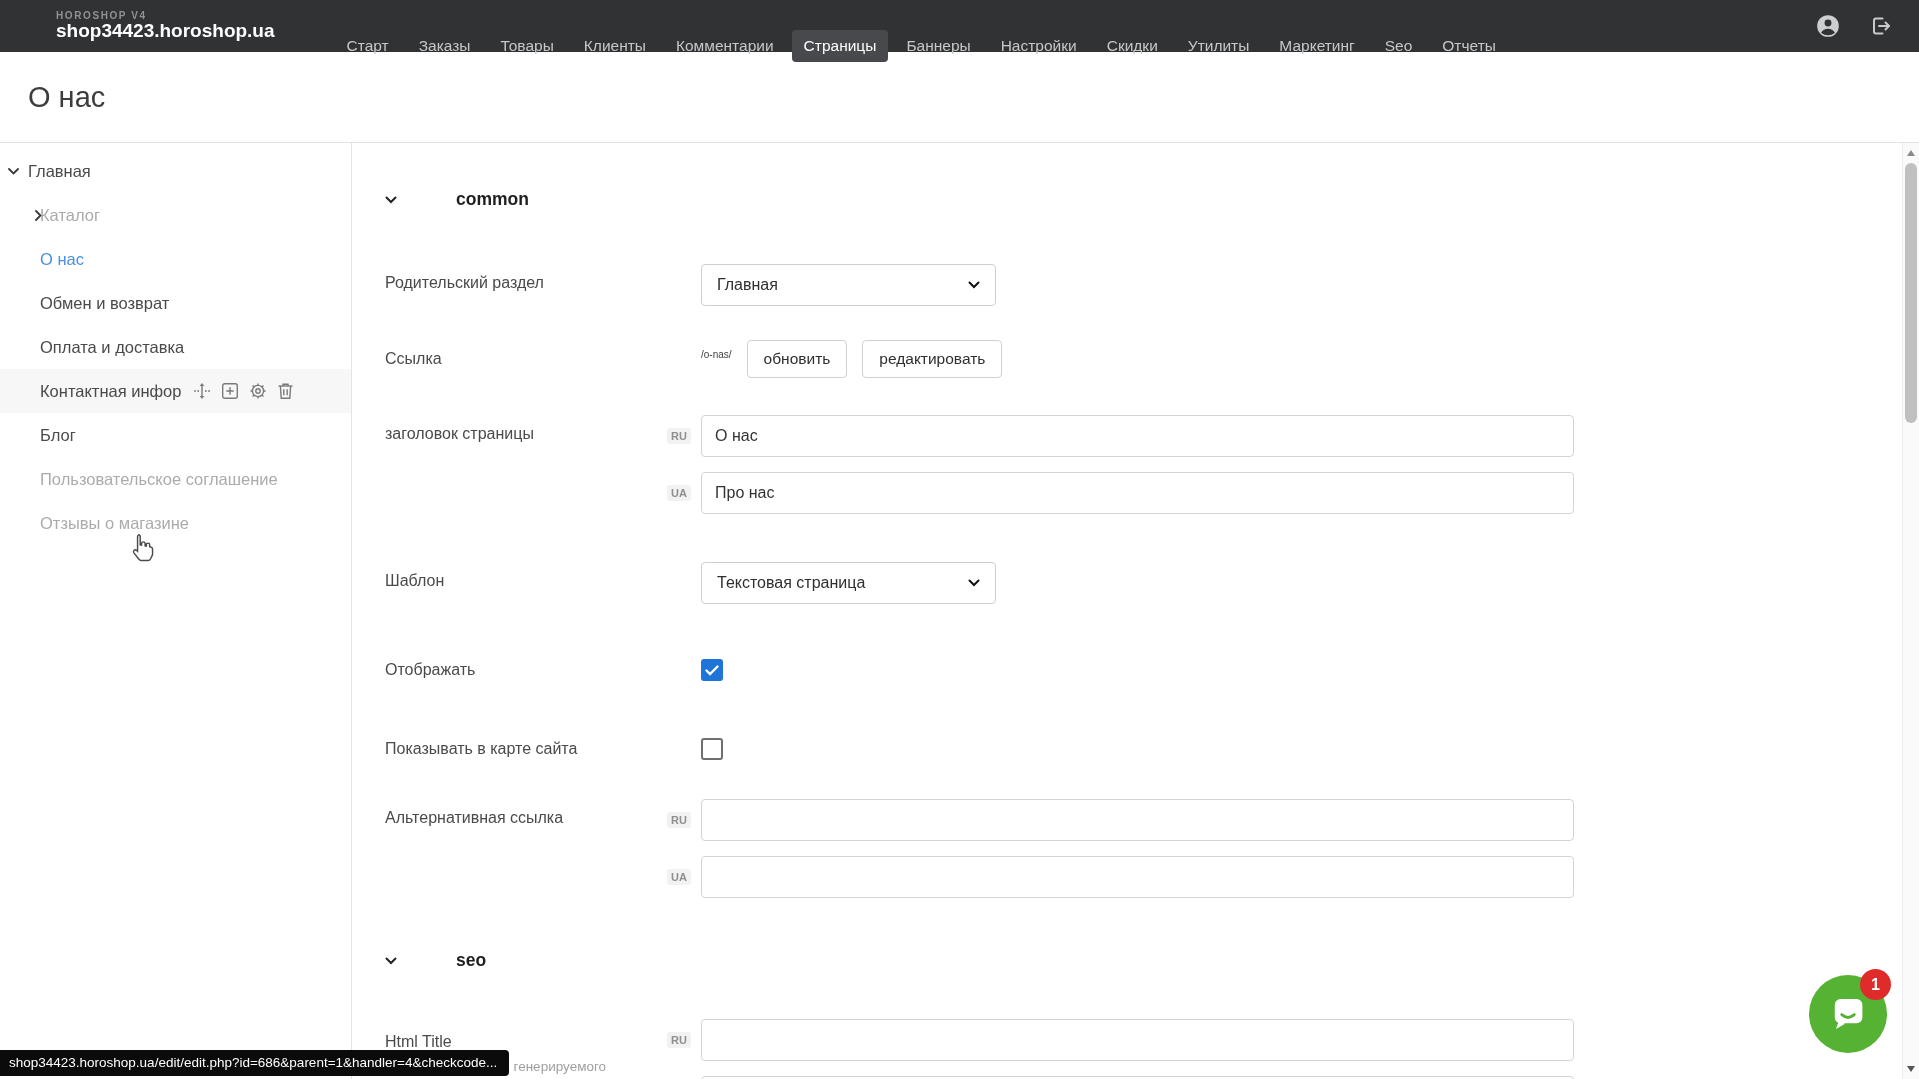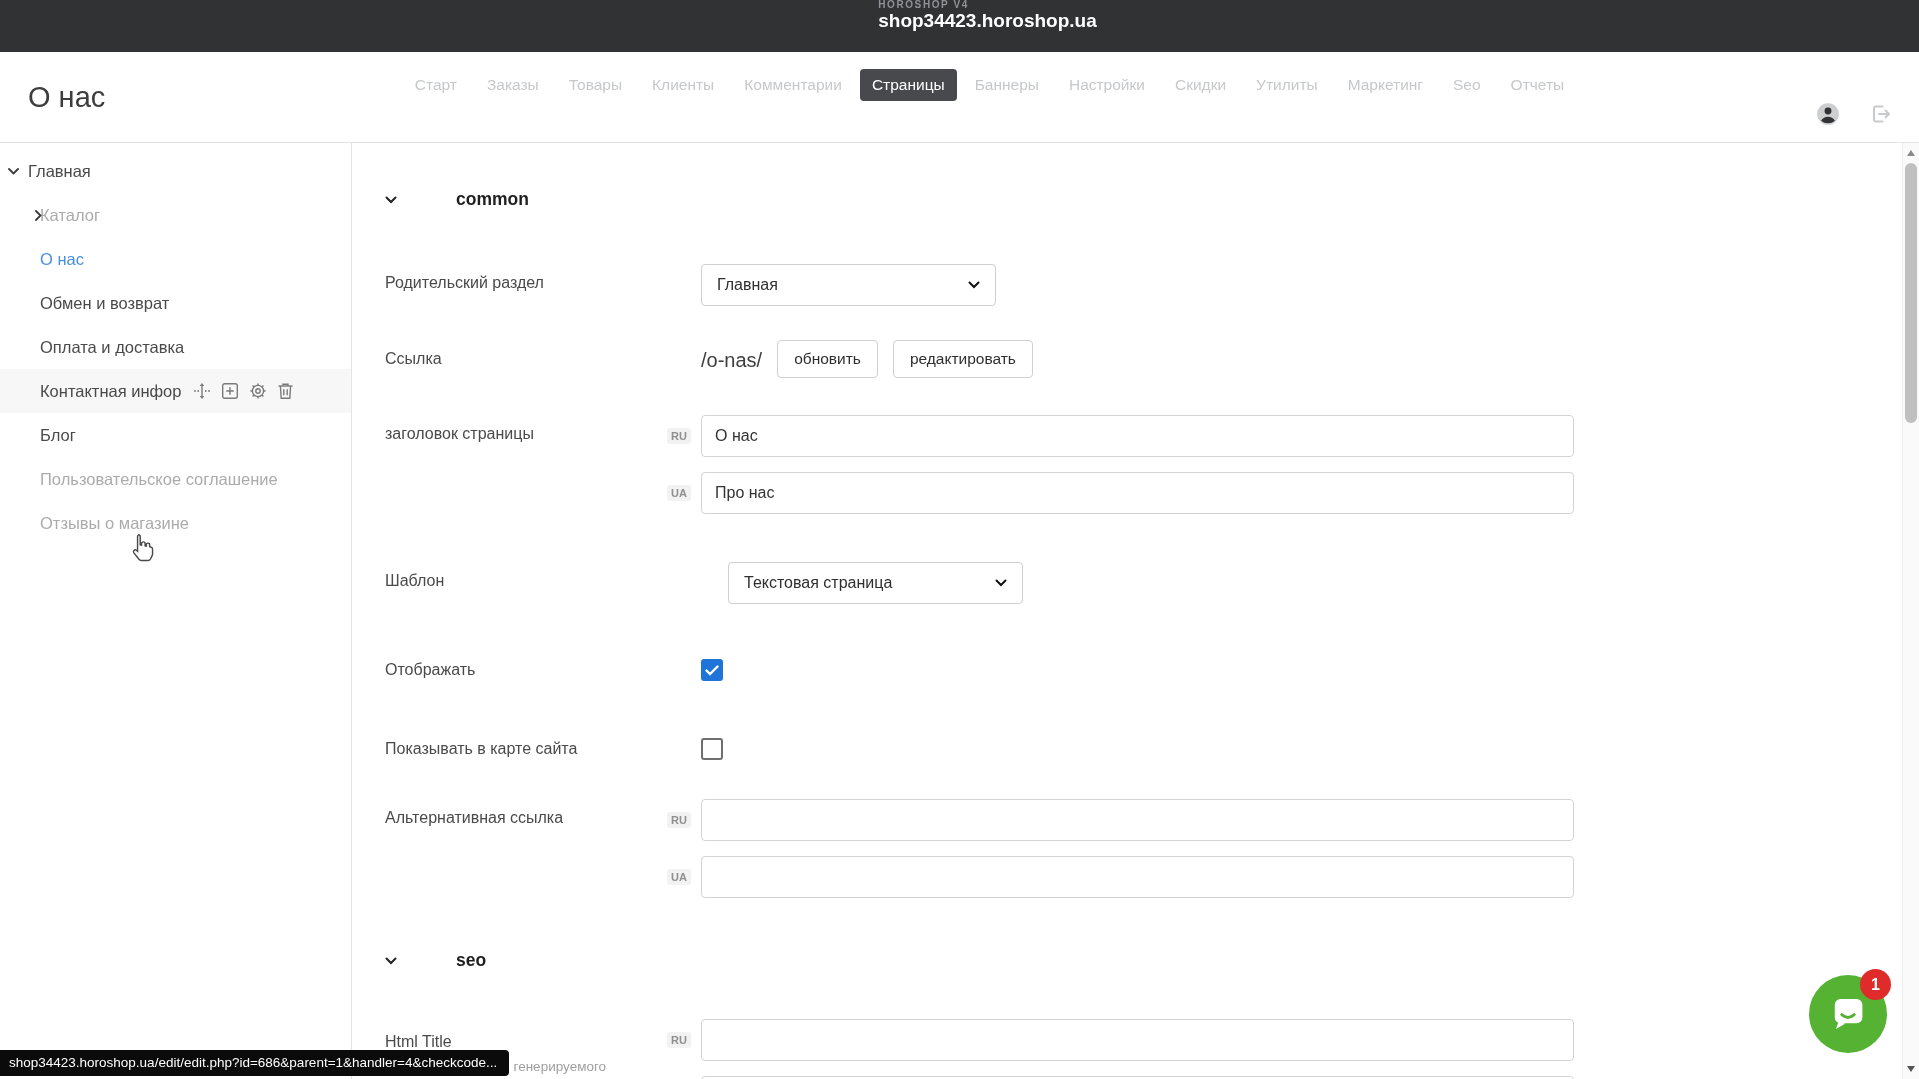--- a/index.html
+++ b/index.html
@@ -1,20 +1,20 @@
 <!DOCTYPE html>
 <html><head>
 <meta charset="utf-8">
 <style>
   * { box-sizing: border-box; margin: 0; padding: 0; }
   html,body { width:1919px; height:1079px; overflow:hidden; background:#fff;
     font-family:"Liberation Sans","DejaVu Sans",sans-serif; }
 
   
-  .topbar { height:52px; background:#303234; display:flex; align-items:center; position:relative;flex-direction:column; }
+  .topbar { height:52px; background:#303234; display:flex; align-items:center; position:relative; }
   .brand { padding-left:56px; display:flex; flex-direction:column; line-height:1.05; }
   .brand-small { font-size:10px; font-weight:700; letter-spacing:1.6px; color:#8f9296; }
   .brand-domain { font-size:19px; font-weight:700; color:#fff; }
   .menu { display:flex; align-items:center; margin-left:60px; gap:6px;margin-top:39px; }
   .menu-item { font-size:15.5px; color:#c6c8ca; padding:7px 12px; border-radius:4px; cursor:pointer; white-space:nowrap; }
   .menu-item.active { background:#47494d; color:#fff; }
   .topbar-right { margin-left:auto; display:flex; align-items:center; gap:26px; padding-right:26px; }
   .topbar-icon { width:26px; height:26px; display:flex; align-items:center; justify-content:center; cursor:pointer; }
 
   
@@ -55,21 +55,21 @@
   .field { position:relative; }
   .selectbox { width:295px; height:42px; border:1px solid #cfcfcf; border-radius:4px; background:#fff;
     display:flex; align-items:center; justify-content:space-between; padding:0 15px; font-size:16px; color:#2f2f2f; cursor:pointer; }
   .selectbox .sel-chevron { display:flex; color:#111; }
   .txt { width:873px; height:42px; border:1px solid #d4d4d4; border-radius:4px; font-size:16px;
     color:#333; padding:0 13px; font-family:inherit; background:#fff; }
   .lang-row { position:relative; }
   .lang-row + .lang-row { margin-top:15px; }
   .lang-badge { position:absolute; left:-34px; top:50%; transform:translateY(-50%);
     font-size:11px; font-weight:700; color:#8f8f8f; background:#f2f2f2; padding:2px 4px; border-radius:3px; }
-  .link-path { font-size:20px; color:#3e3e3e; padding-top:9px; margin-right:15px; }
+  .link-path { font-size:10px; color:#3e3e3e; padding-top:9px; margin-right:15px; }
   .mini-btn { height:38px; padding:0 16px; background:#fff; border:1px solid #d0d0d0; border-radius:4px;
     font-size:15.5px; color:#2f2f2f; font-family:inherit; cursor:pointer; margin-right:15px; }
   .checkbox { width:22px; height:22px; border-radius:3px; cursor:pointer; display:flex; align-items:center; justify-content:center; }
   .checkbox.checked { background:#1e74d9; }
   .checkbox.unchecked { background:#fff; border:2px solid #6f6f6f; }
 
   
   .scrollbar { position:absolute; top:0; right:0; bottom:0; width:17px; background:#fafafa; border-left:1px solid #eee; }
   .sb-arrow { position:absolute; left:0; width:16px; height:16px; display:flex; align-items:center; justify-content:center; cursor:pointer; }
   .sb-up { top:2px; } .sb-down { bottom:2px; }
@@ -254,21 +254,21 @@
           <span class="lang-badge">RU</span>
           <input class="txt" type="text" value="О нас" style="">
         </div>
         <div class="lang-row">
           <span class="lang-badge">UA</span>
           <input class="txt" type="text" value="Про нас" style="">
         </div>
       </div>
     </div>
 
-    <div class="frow" style="margin-top:48px;gap:27px;">
+    <div class="frow" style="margin-top:48px;">
       <div class="flabel">Шаблон</div>
       <div class="field">
         <div class="selectbox">
           <span>Текстовая страница</span>
           <span class="sel-chevron">
               <svg width="12" height="8" viewBox="0 0 12 8">
                 <path d="M1.5 1.5 6 6l4.5-4.5" fill="none" stroke="currentColor" stroke-width="2" stroke-linecap="round"></path>
               </svg>
             </span>
         </div>

